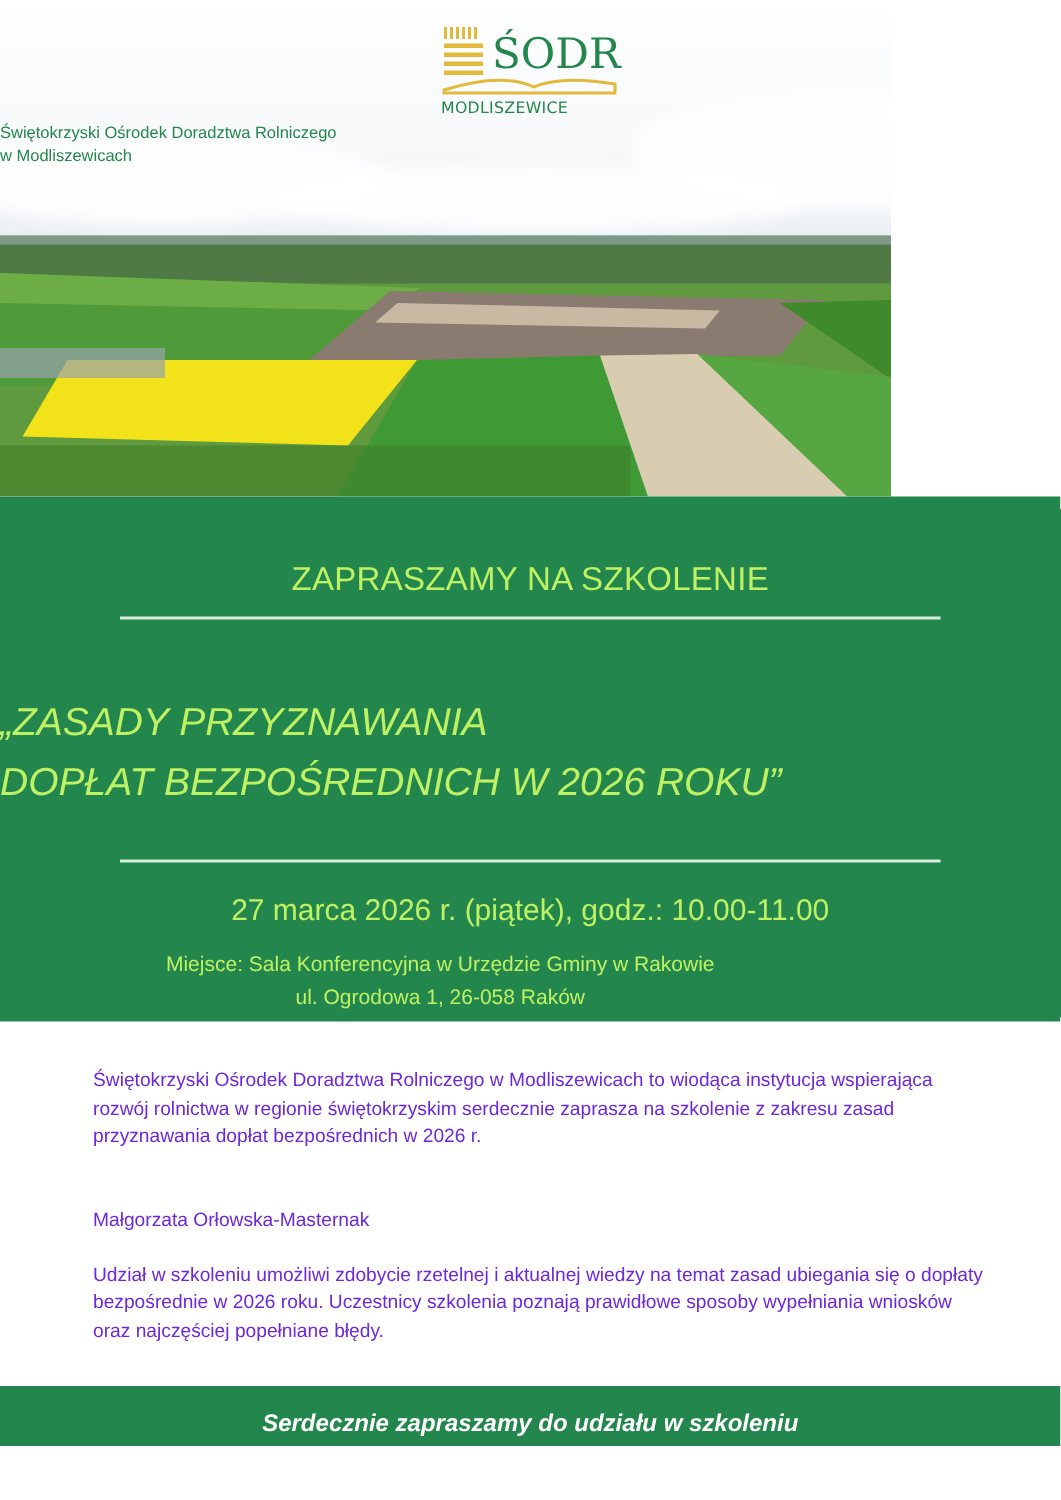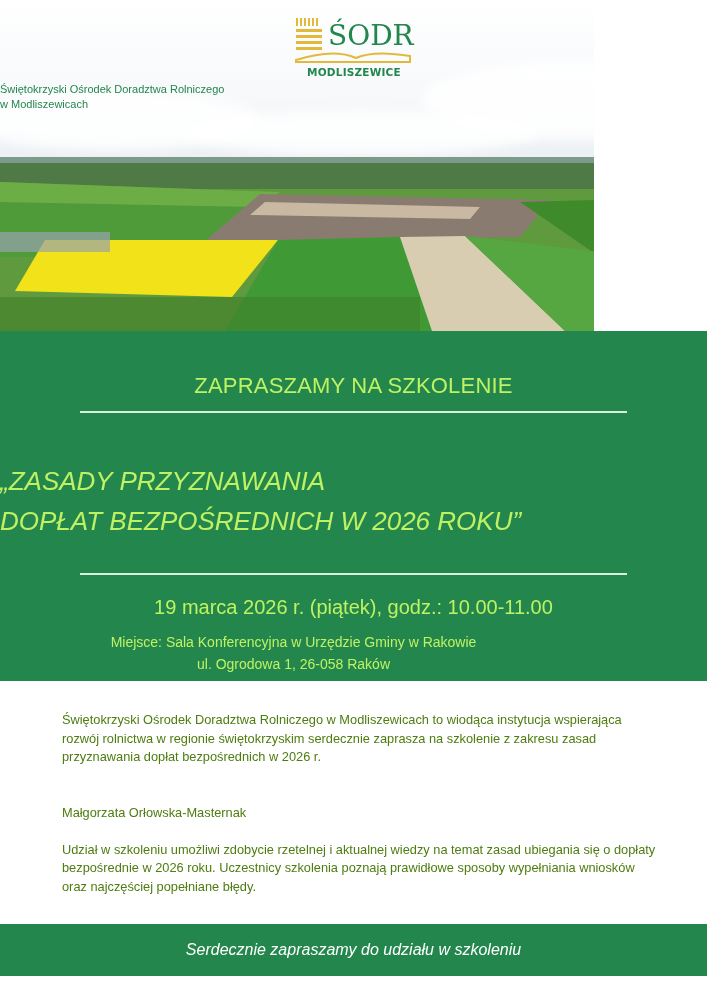--- a/index.html
+++ b/index.html
@@ -15,22 +15,22 @@
   .cloud { position: absolute; border-radius: 50%; background: rgba(255,255,255,0.85); filter: blur(6px); }
   .fields { position: absolute; left: 0; top: 157px; width: 707px; height: 174px; }
   .logo {
     position: absolute; left: 294px; top: 16px; width: 120px; height: 58px;
   }
   .logo-text {
     position: absolute; left: 34px; top: 6px; font-family: "DejaVu Serif", serif;
     font-size: 28px; color: #23864c; letter-spacing: 0px; line-height: 28px;
   }
   .logo-sub {
-    position: absolute; left: 0; top: 50px; width: 120px; text-align: center;
-    font-family: "DejaVu Sans", sans-serif; font-weight: bold; font-size: 10.5px; color: #23864c;
+    position: absolute; left: 0; top: 50px; width: 120px; 
+    font-family: "DejaVu Sans", sans-serif; font-weight: normal; font-size: 10.5px; color: #23864c;
     letter-spacing: 0.2px;
   }
   .org-name {
     position: absolute; left: 0; top: 82px; width: 707px; text-align: left;
     font-family: "Liberation Sans", sans-serif; font-size: 11px; line-height: 15px; color: #23864c;
   }
   
   .band {
     position: absolute; left: 0; top: 331px; width: 707px; height: 350px; background: #23864c; color: #bef264;
   }
@@ -45,27 +45,27 @@
   }
   .date {
     position: absolute; left: 0; top: 265px; width: 707px; text-align: center; font-size: 20px;
   }
   .place {
     position: absolute; left: 0; top: 300px; width: 587px; text-align: center; font-size: 14px; line-height: 22px;
   }
   
   .body-text {
     position: absolute; left: 62px; top: 711px; width: 600px;
-    font-size: 12.8px; line-height: 18.5px; color: #4d7c0f;
+    font-size: 12.8px; line-height: 18.5px; color: #6d28d9;
   }
   .body-text p { margin: 0 0 18.5px 0; }
   
   .footer {
-    position: absolute; left: 0; top: 924px; width: 707px; height: 52px; background: #23864c;
-    color: #ffffff; text-align: center; font-style: italic; font-weight: normal; font-size: 16px; line-height: 52px;
+    position: absolute; left: 0; top: 924px; width: 707px; height: 40px; background: #23864c;
+    color: #ffffff; text-align: center; font-style: italic; font-weight: bold; font-size: 16px; line-height: 52px;
   }
 </style>
 </head>
 <body>
 
 <div class="hero">
   <div class="cloud" style="left:-40px;top:90px;width:300px;height:60px;"></div>
   <div class="cloud" style="left:420px;top:60px;width:320px;height:80px;"></div>
   <div class="cloud" style="left:180px;top:110px;width:360px;height:45px;"></div>
 
@@ -125,21 +125,21 @@
 </div>
 
 <div class="band">
   <div class="invite">ZAPRASZAMY NA SZKOLENIE</div>
   <div class="divider" style="top:80px;"></div>
   <div class="title">
     <div>„ZASADY PRZYZNAWANIA</div>
     <div>DOPŁAT BEZPOŚREDNICH W 2026 ROKU”</div>
   </div>
   <div class="divider" style="top:242px;"></div>
-  <div class="date">19 marca 2026 r. (piątek), godz.: 10.00-11.00</div>
+  <div class="date">27 marca 2026 r. (piątek), godz.: 10.00-11.00</div>
   <div class="place">
     <div>Miejsce: Sala Konferencyjna w Urzędzie Gminy w Rakowie</div>
     <div>ul. Ogrodowa 1, 26-058 Raków</div>
   </div>
 </div>
 
 <div class="body-text">
   <p>Świętokrzyski Ośrodek Doradztwa Rolniczego w Modliszewicach to wiodąca instytucja wspierająca rozwój rolnictwa w regionie świętokrzyskim serdecznie zaprasza na szkolenie z zakresu  zasad przyznawania dopłat bezpośrednich w 2026 r.</p>
   <p>
     <br>

